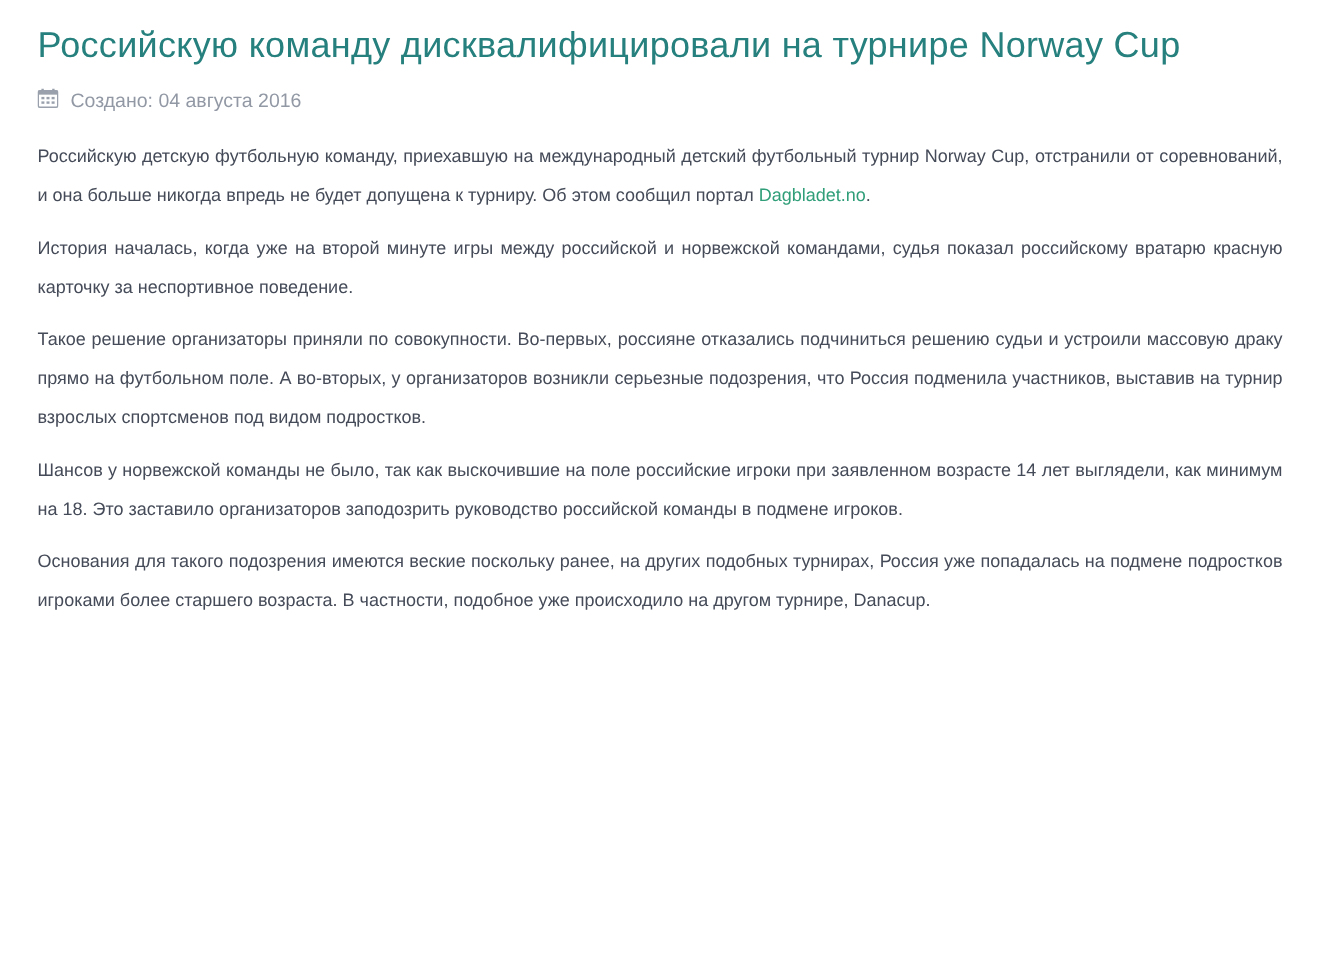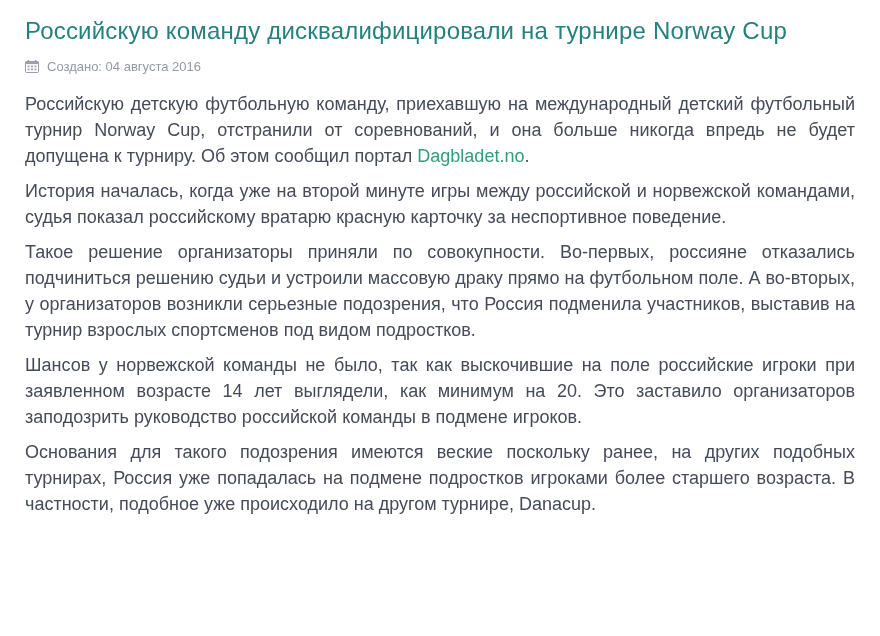--- a/index.html
+++ b/index.html
@@ -27,36 +27,36 @@
   .article-title {
     margin: 0 0 13px 0;
     font-size: 24px;
     line-height: 1.25;
     font-weight: 400;
     color: var(--title-color);
     letter-spacing: 0.2px;
   }
   .meta-row {
     display: flex;
-    align-items: center;
+    align-items: flex-start;
     gap: 8px;
     margin: 0 0 17px 0;
   }
   .meta-row .cal-icon {
     display: inline-flex;
     flex: 0 0 auto;
     line-height: 0;
   }
   .meta-text {
     font-size: 13px;
     color: var(--meta-color);
   }
   .body-text p {
     margin: 0 0 9px 0;
-    font-size: 18px;
+    font-size: 12px;
     line-height: 26px;
     color: var(--body-color);
     text-align: justify;
   }
   .body-text p.extra-gap {
     margin-top: 32px;
   }
   .body-text a {
     color: var(--link-color);
     text-decoration: none;
@@ -92,19 +92,19 @@
 
   <div class="body-text">
 
     <p><span>Российскую детскую футбольную команду, приехавшую на международный детский футбольный турнир Norway Cup, отстранили от соревнований, и она больше никогда впредь не будет допущена к турниру. Об этом сообщил портал </span><a href="#">Dagbladet.no</a><span>.</span></p>
 
     <p>История началась, когда уже на второй минуте игры между российской и норвежской командами, судья показал российскому вратарю красную карточку за неспортивное поведение.</p>
 
     <p>Такое решение организаторы приняли по совокупности. Во-первых, россияне отказались подчиниться решению судьи и устроили массовую драку прямо на футбольном поле. А во-вторых, у организаторов возникли серьезные подозрения, что Россия подменила участников, выставив на турнир взрослых спортсменов под видом подростков.</p>
 
 
-    <p>Шансов у норвежской команды не было, так как выскочившие на поле российские игроки при заявленном возрасте 14 лет выглядели, как минимум на 20. Это заставило организаторов заподозрить руководство российской команды в подмене игроков.</p>
+    <p>Шансов у норвежской команды не было, так как выскочившие на поле российские игроки при заявленном возрасте 14 лет выглядели, как минимум на 18. Это заставило организаторов заподозрить руководство российской команды в подмене игроков.</p>
 
     <p>Основания для такого подозрения имеются веские поскольку ранее, на других подобных турнирах, Россия уже попадалась на подмене подростков игроками более старшего возраста. В частности, подобное уже происходило на другом турнире, Danacup.</p>
 
   </div>
 
 </article>
 
 </body></html>

